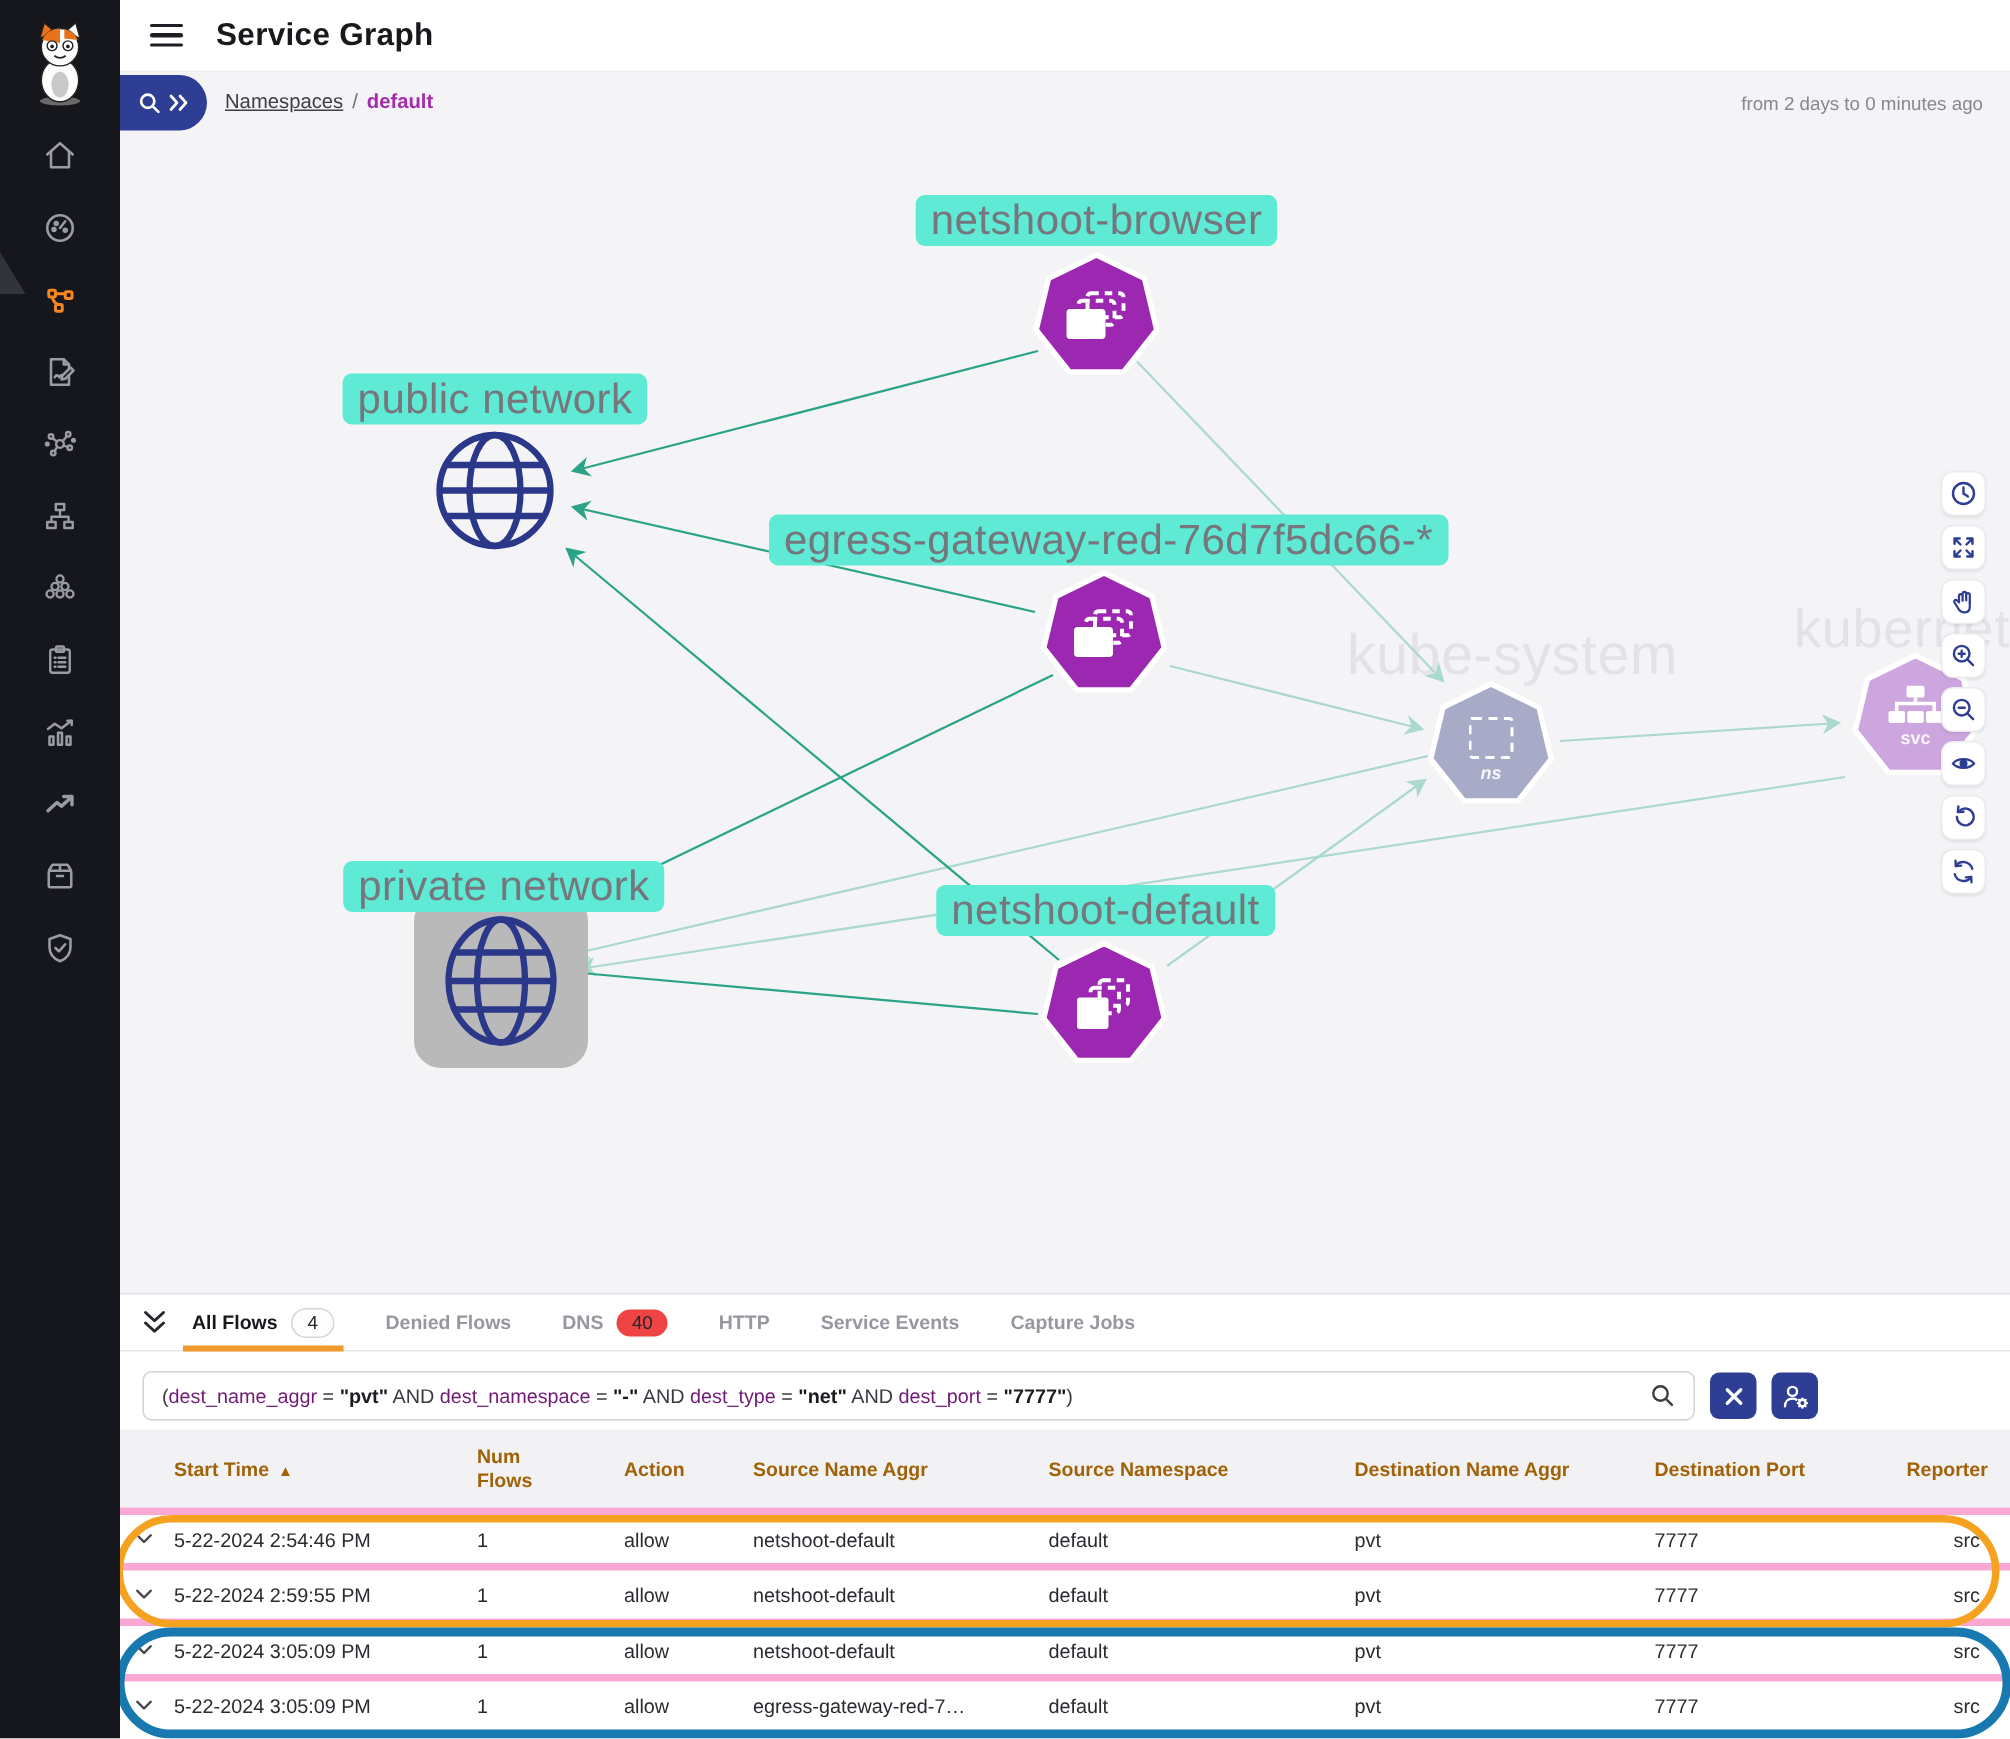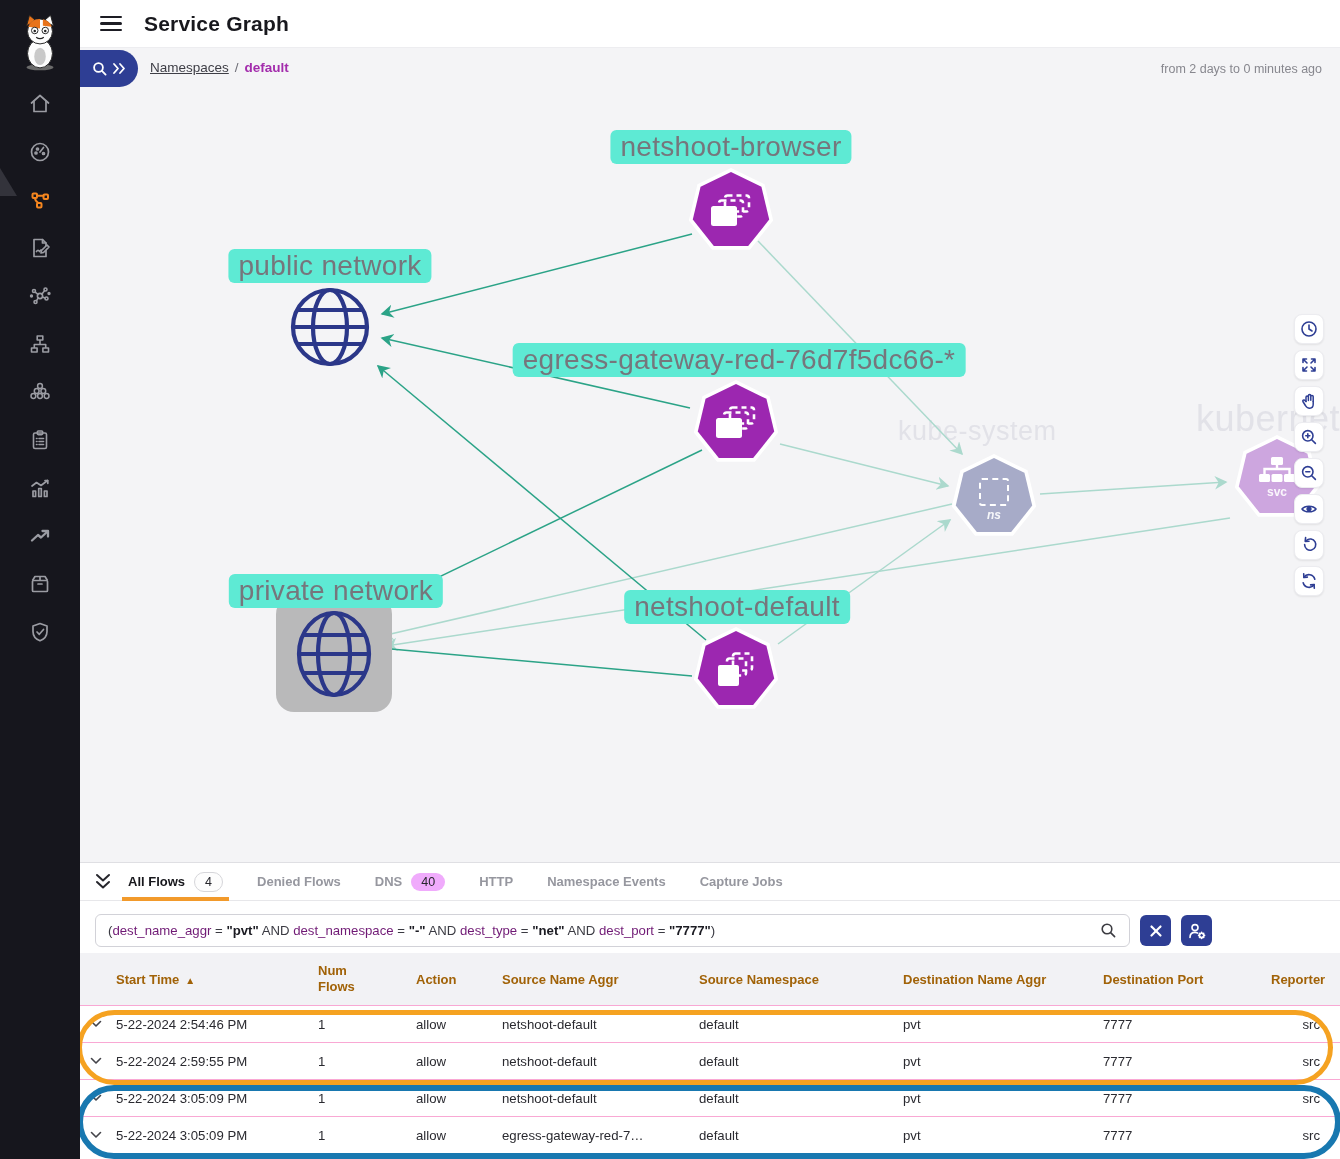--- a/index.html
+++ b/index.html
@@ -34,21 +34,21 @@
     border-radius:0 19px 19px 0; border:none; display:flex; align-items:center; justify-content:center;
     gap:4px; cursor:pointer; }
   .breadcrumb { position:absolute; left:70px; top:12px; font-size:13.5px; }
   .breadcrumb a { color:#3e3e46; text-decoration:underline; cursor:pointer; }
   .crumb-sep { color:#6d6d75; margin:0 6px; }
   .crumb-cur { color:#A32CAC; font-weight:600; }
   .timerange { position:absolute; right:18px; top:14px; font-size:12.5px; color:#87878e; }
 
   .edges { position:absolute; left:0; top:0; z-index:2; }
   .faint { position:absolute; color:#e2e2e8; font-weight:400; z-index:1; letter-spacing:0.5px; }
-  .fl-kube { left:818px; top:368px; font-size:27px; }
+  .fl-kube { left:818px; top:368px; font-size:38px; }
   .fl-k8s { left:1116px; top:350px; font-size:36px; }
 
   .nlabel { position:absolute; transform:translateX(-50%); background:#5eead4; color:#76767c;
     font-size:27px; padding:1px 10px; border-radius:6px; white-space:nowrap; z-index:8;
     letter-spacing:0.3px; cursor:pointer; }
 
   .node { position:absolute; z-index:6; cursor:pointer;text-align:center; }
   .hept-w { width:86px; height:86px;
     clip-path:polygon(50% 0%, 89% 19%, 99% 61%, 72% 95%, 28% 95%, 1% 61%, 11% 19%);
     background:#fff; display:flex; align-items:center; justify-content:center; }
@@ -75,41 +75,41 @@
   .panel { position:absolute; left:80px; top:862px; width:1260px; height:297px; background:#fff;
     border-top:1px solid #dfdfe3; z-index:2; }
   .tabs-row { height:38px; display:flex; align-items:center; border-bottom:1px solid #e7e7ea;
     padding-left:14px; position:relative; }
   .collapse { background:none; border:none; cursor:pointer; margin-right:16px; display:flex; }
   .tab { position:relative; height:38px; display:flex; align-items:center; margin-right:34px;
     font-size:13px; font-weight:700; color:#96979f; cursor:pointer; white-space:nowrap; }
   .tab.active { color:#17171c; }
   .tab.active::after { content:""; position:absolute; left:-6px; right:-6px; bottom:0; height:4px;
     background:#F29A2B; }
-  .badge { margin-left:9px; font-size:12.5px; font-weight:400; color:#26262c; background:#f0abfc;
+  .badge { margin-left:9px; font-size:12.5px; font-weight:400; color:#26262c; background:#ef4444;
     border-radius:11px; padding:2px 10px; }
   .tab.active .badge { background:#fdfdfd; border:1px solid #d6d6da; }
 
   .filter-row { display:flex; align-items:center; padding:13px 0 0 15px; gap:10px; }
   .query-input { width:1035px; height:33px; border:1px solid #d2d2d8; border-radius:6px; background:#fff;
     display:flex; align-items:center; padding:0 12px; cursor:text; }
   .q { font-size:13.2px; white-space:pre; color:#3a3a42; flex:1; overflow:hidden; }
   .q [data-c="f"] { color:#701a75;text-align:center; }
   .q [data-c="v"] { color:#1b1b22; font-weight:700; }
   .q [data-c="p"] { color:#3a3a42; }
   .sq-btn { width:31px; height:31px; background:#2E3E94; border:none; border-radius:6px; cursor:pointer;
     display:flex; align-items:center; justify-content:center; }
 
   .thead, .trow { display:grid;
     grid-template-columns:26px 202px 98px 86px 197px 204px 200px 168px 1fr;
     align-items:center; padding:0 16px 0 10px; }
   .thead { height:52px; background:#f2f2f5; margin-top:6px; font-size:13px; font-weight:700; color:#a16207; }
   .thead .hnum { max-width:48px; line-height:1.25; }
   .sort { font-size:10px; margin-left:6px; }
-  .trow { height:37px; font-size:13.2px; color:#2a2a30; border-top:1px solid #f9a8d4; }
+  .trow { height:37px; font-size:13.2px; color:#2a2a30; border-top:5px solid #f9a8d4; }
   .trow:first-of-type { border-top:none; }
   .chev { display:flex; align-items:center; cursor:pointer; }
   .col-rep { text-align:right; padding-right:4px; }
 
   .annot { position:absolute; z-index:40; pointer-events:none; }
   .annot.orange { left:-3px; top:147px; width:1256px; height:75px; border:5px solid #F5A221;
     border-radius:38px; }
   .annot.blue { left:-3px; top:222px; width:1264px; height:74px; border:6px solid #1878B0;
     border-radius:38px; }
 </style>
@@ -460,21 +460,21 @@
         <span>Denied Flows</span>
       </div>
       <div class="tab">
         <span>DNS</span>
         <span class="badge">40</span>
       </div>
       <div class="tab">
         <span>HTTP</span>
       </div>
       <div class="tab">
-        <span>Namespace Events</span>
+        <span>Service Events</span>
       </div>
       <div class="tab">
         <span>Capture Jobs</span>
       </div>
     </div>
 
     <div class="filter-row">
       <div class="query-input">
         <span class="q"><span data-c="p">(</span><span data-c="f">dest_name_aggr</span><span data-c="p"> = </span><span data-c="v">"pvt"</span><span data-c="p"> AND </span><span data-c="f">dest_namespace</span><span data-c="p"> = </span><span data-c="v">"-"</span><span data-c="p"> AND </span><span data-c="f">dest_type</span><span data-c="p"> = </span><span data-c="v">"net"</span><span data-c="p"> AND </span><span data-c="f">dest_port</span><span data-c="p"> = </span><span data-c="v">"7777"</span><span data-c="p">)</span></span>
         <svg width="17" height="17" viewBox="0 0 17 17" fill="none" stroke="#3c3c42" stroke-width="1.6" stroke-linecap="round">

